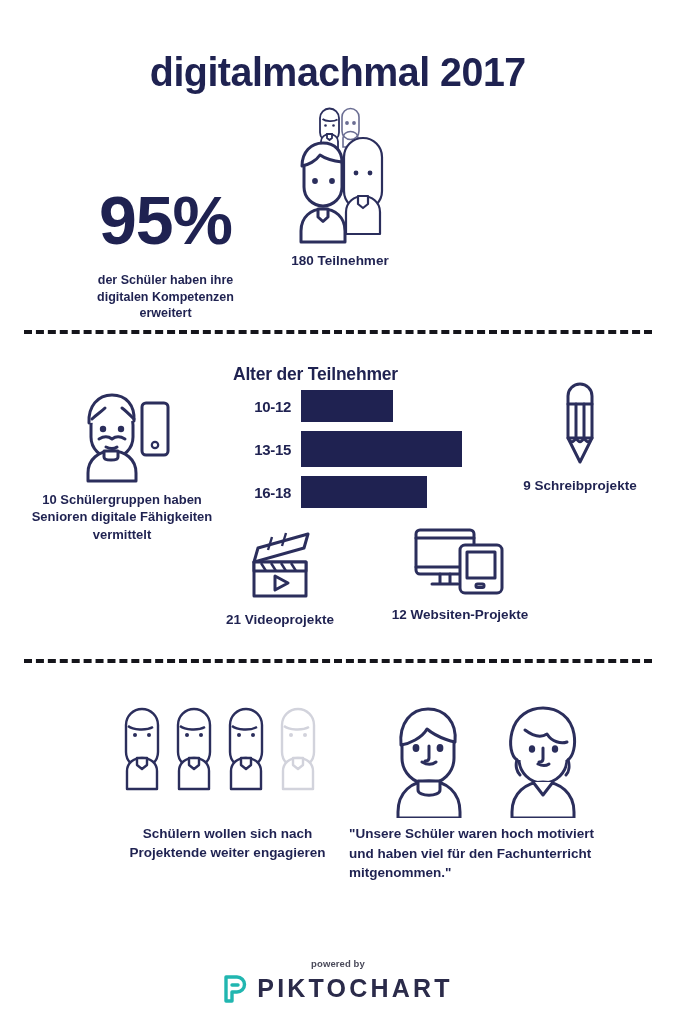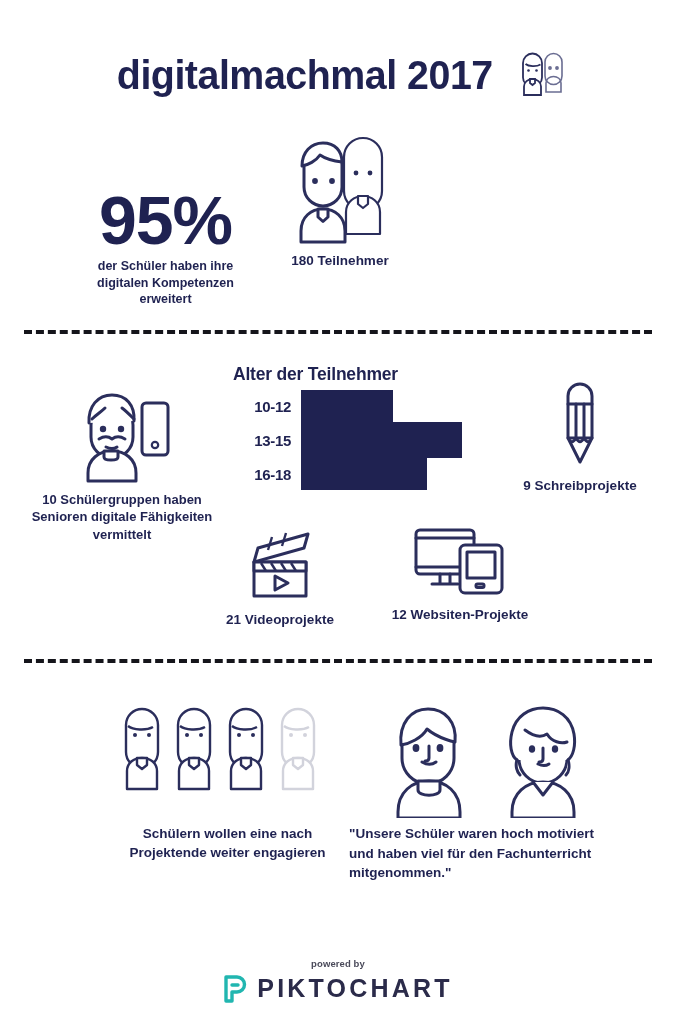--- a/index.html
+++ b/index.html
@@ -3,21 +3,21 @@
 <meta charset="utf-8">
 <style>
   html,body{margin:0;padding:0;}
   body{
     width:676px;height:1024px;background:#ffffff;
     font-family:"Liberation Sans", sans-serif;
     color:#1f2251;
     position:relative;overflow:hidden;
   }
   .page{position:relative;width:676px;height:1024px;}
-  .abs{position:absolute;}
+  .abs{position:absolute;flex-direction:column;}
   .ctr{text-align:center;}
 
   
   #title-row{left:0;top:52px;width:676px;display:flex;align-items:center;justify-content:center;gap:14px;}
   #page-title{
     font-size:41px;font-weight:bold;letter-spacing:-0.5px;
     color:#1f2251;line-height:1;font-stretch:condensed;
     transform:scaleX(0.96);transform-origin:center;
     white-space:nowrap;
   }
@@ -41,21 +41,21 @@
 
   
   #chart-title{left:233px;top:364px;width:260px;font-size:17.5px;font-weight:bold;letter-spacing:-0.2px;}
   .bar-row{height:32px;display:flex;align-items:center;}
   .bar-label{
     width:58px;text-align:right;font-size:15px;font-weight:bold;
     color:#1f2251;margin-right:10px;letter-spacing:-0.3px;
   }
   .bar{background:#1f2251;height:100%;}
   #chart-bars{left:233px;top:390px;width:300px;}
-  #chart-bars .bar-row+.bar-row{}
+  #chart-bars .bar-row+.bar-row{margin-top:9px;}
 
   
   #footer{left:0;top:958px;width:676px;text-align:center;}
   #powered-by{font-size:9.5px;font-weight:bold;color:#4a4a5a;letter-spacing:0.1px;}
   #pikto-logo{display:flex;align-items:center;justify-content:center;gap:9px;margin-top:5px;}
   #pikto-word{font-size:25px;font-weight:bold;letter-spacing:3.2px;color:#2b2b4a;}
 
   svg{display:block;}
 </style>
 </head>
@@ -82,21 +82,21 @@
           <path d="M15 27 h5 v4 l-2.5 2 -2.5 -2 z"></path>
         </g>
         <circle cx="13.5" cy="18.5" r="1.3" fill="#2b2e5c"></circle>
         <circle cx="21.5" cy="18.5" r="1.3" fill="#2b2e5c"></circle>
       </svg>
     </div>
   </div>
 
   <div class="abs" style="left:63px;top:186px;width:205px;">
     <div class="bignum ctr" style="font-size:68px;letter-spacing:-1px;">95%</div>
-    <div class="caption" style="margin-top:4px;width:150px;margin-left:auto;margin-right:auto;">der Schüler haben ihre digitalen Kompetenzen erweitert</div>
+    <div class="caption" style="margin-top:18px;width:150px;margin-left:auto;margin-right:auto;">der Schüler haben ihre digitalen Kompetenzen erweitert</div>
   </div>
 
   <div class="abs" style="left:265px;top:135px;width:150px;">
     <div style="display:flex;justify-content:center;">
       <svg width="120" height="110" viewBox="0 0 120 110">
 
         <g fill="#fff" stroke="#2b2e5c" stroke-width="2.2" stroke-linejoin="round">
           <path d="M64 22 a19 19 0 0 1 38 0 v34 a19 19 0 0 1 -38 0 z"></path>
           <path d="M66 77 c0-10 8.5-16 17-16 s17 6 17 16 v22 h-34 z"></path>
           <path d="M78 61 h10 v8 l-5 4 -5 -4 z"></path>
@@ -260,21 +260,21 @@
           <path d="M19 53 h10 v7 l-5 4 -5 -4 z"></path>
         </g>
         <circle cx="17" cy="30" r="2" fill="#d2d3dc"></circle>
         <circle cx="31" cy="30" r="2" fill="#d2d3dc"></circle>
       </g>
     </svg>
   </div>
 
 
   <div class="abs" style="left:120px;top:824px;width:215px;text-align:center;">
-    <div class="caption" style="font-size:13.5px;line-height:1.42;">Schülern wollen  eine nach</div>
+    <div class="caption" style="font-size:13.5px;line-height:1.42;">Schülern wollen  sich nach</div>
     <div class="caption" style="font-size:13.5px;line-height:1.42;">Projektende weiter engagieren</div>
   </div>
 
   <div class="abs" style="left:345px;top:700px;width:290px;">
     <div style="display:flex;justify-content:center;gap:10px;">
       <svg width="105" height="118" viewBox="0 0 105 118">
 
         <g fill="#fff" stroke="#2b2e5c" stroke-width="3" stroke-linejoin="round" stroke-linecap="round">
           <path d="M22 42 a26 26 0 0 1 52 0 v16 a26 26 0 0 1 -52 0 z"></path>
           <path d="M21 45 c-2-22 10-36 27-36 c17 0 29 13 27 33 c0 0 -16 -3 -28 -13 c-5 9 -18 15 -26 16 z"></path>

